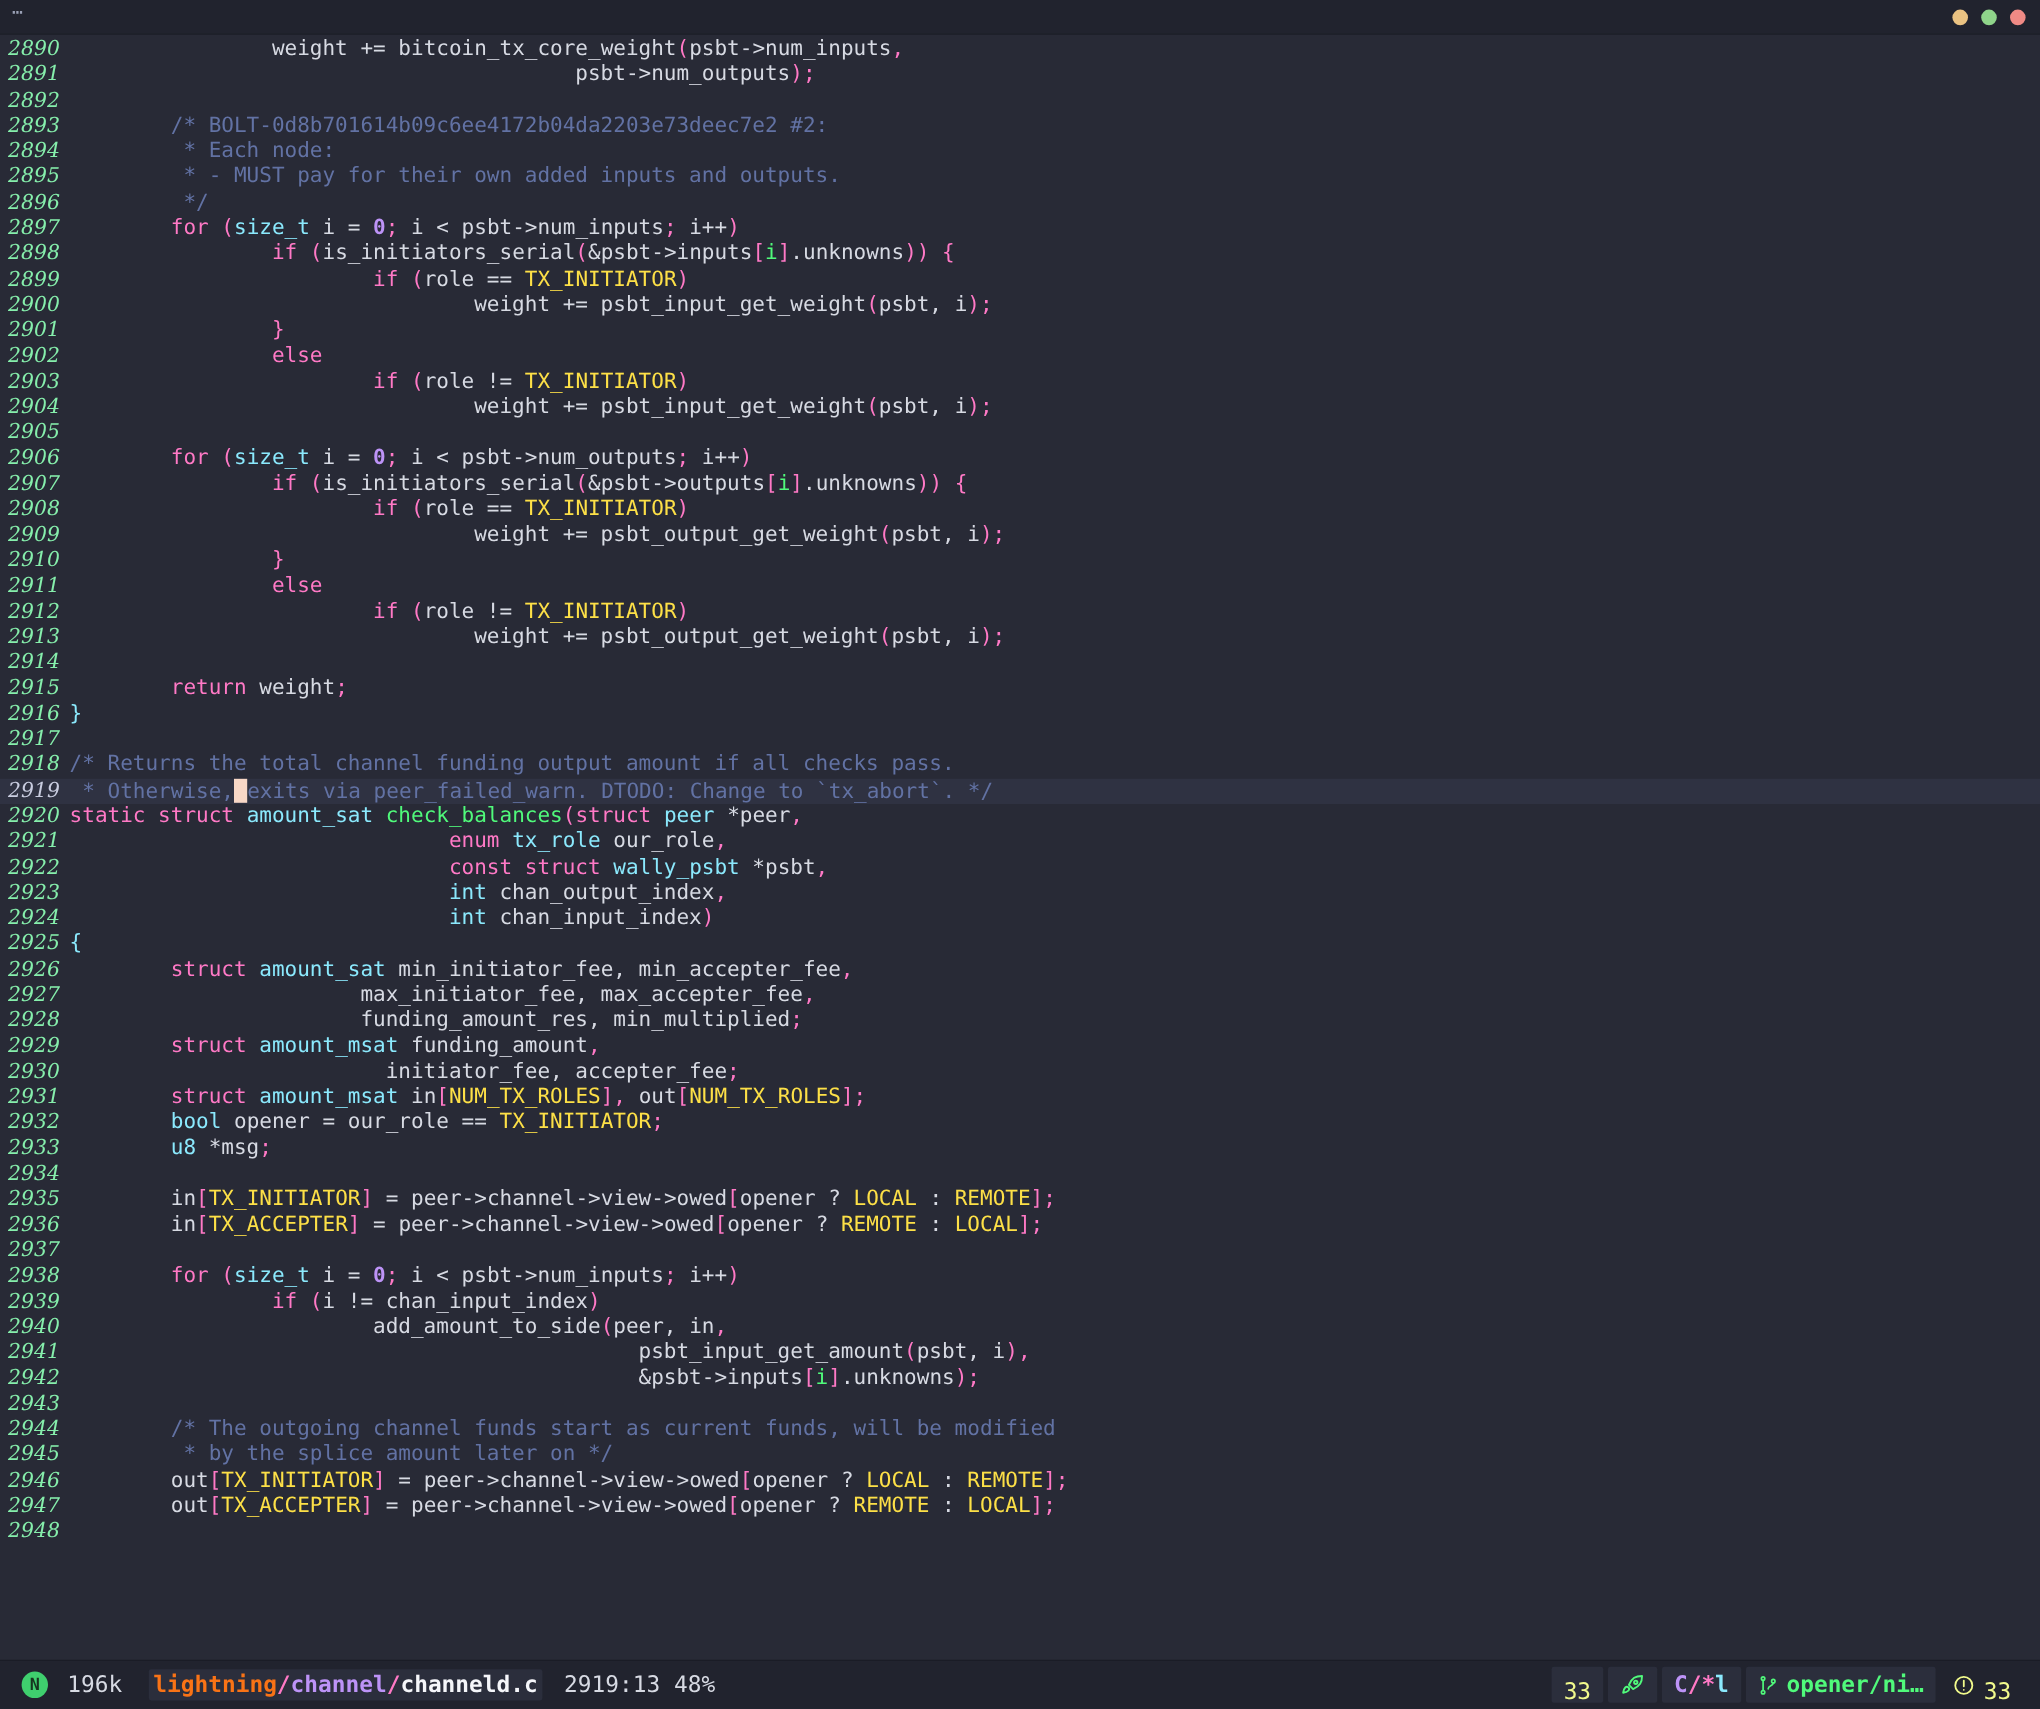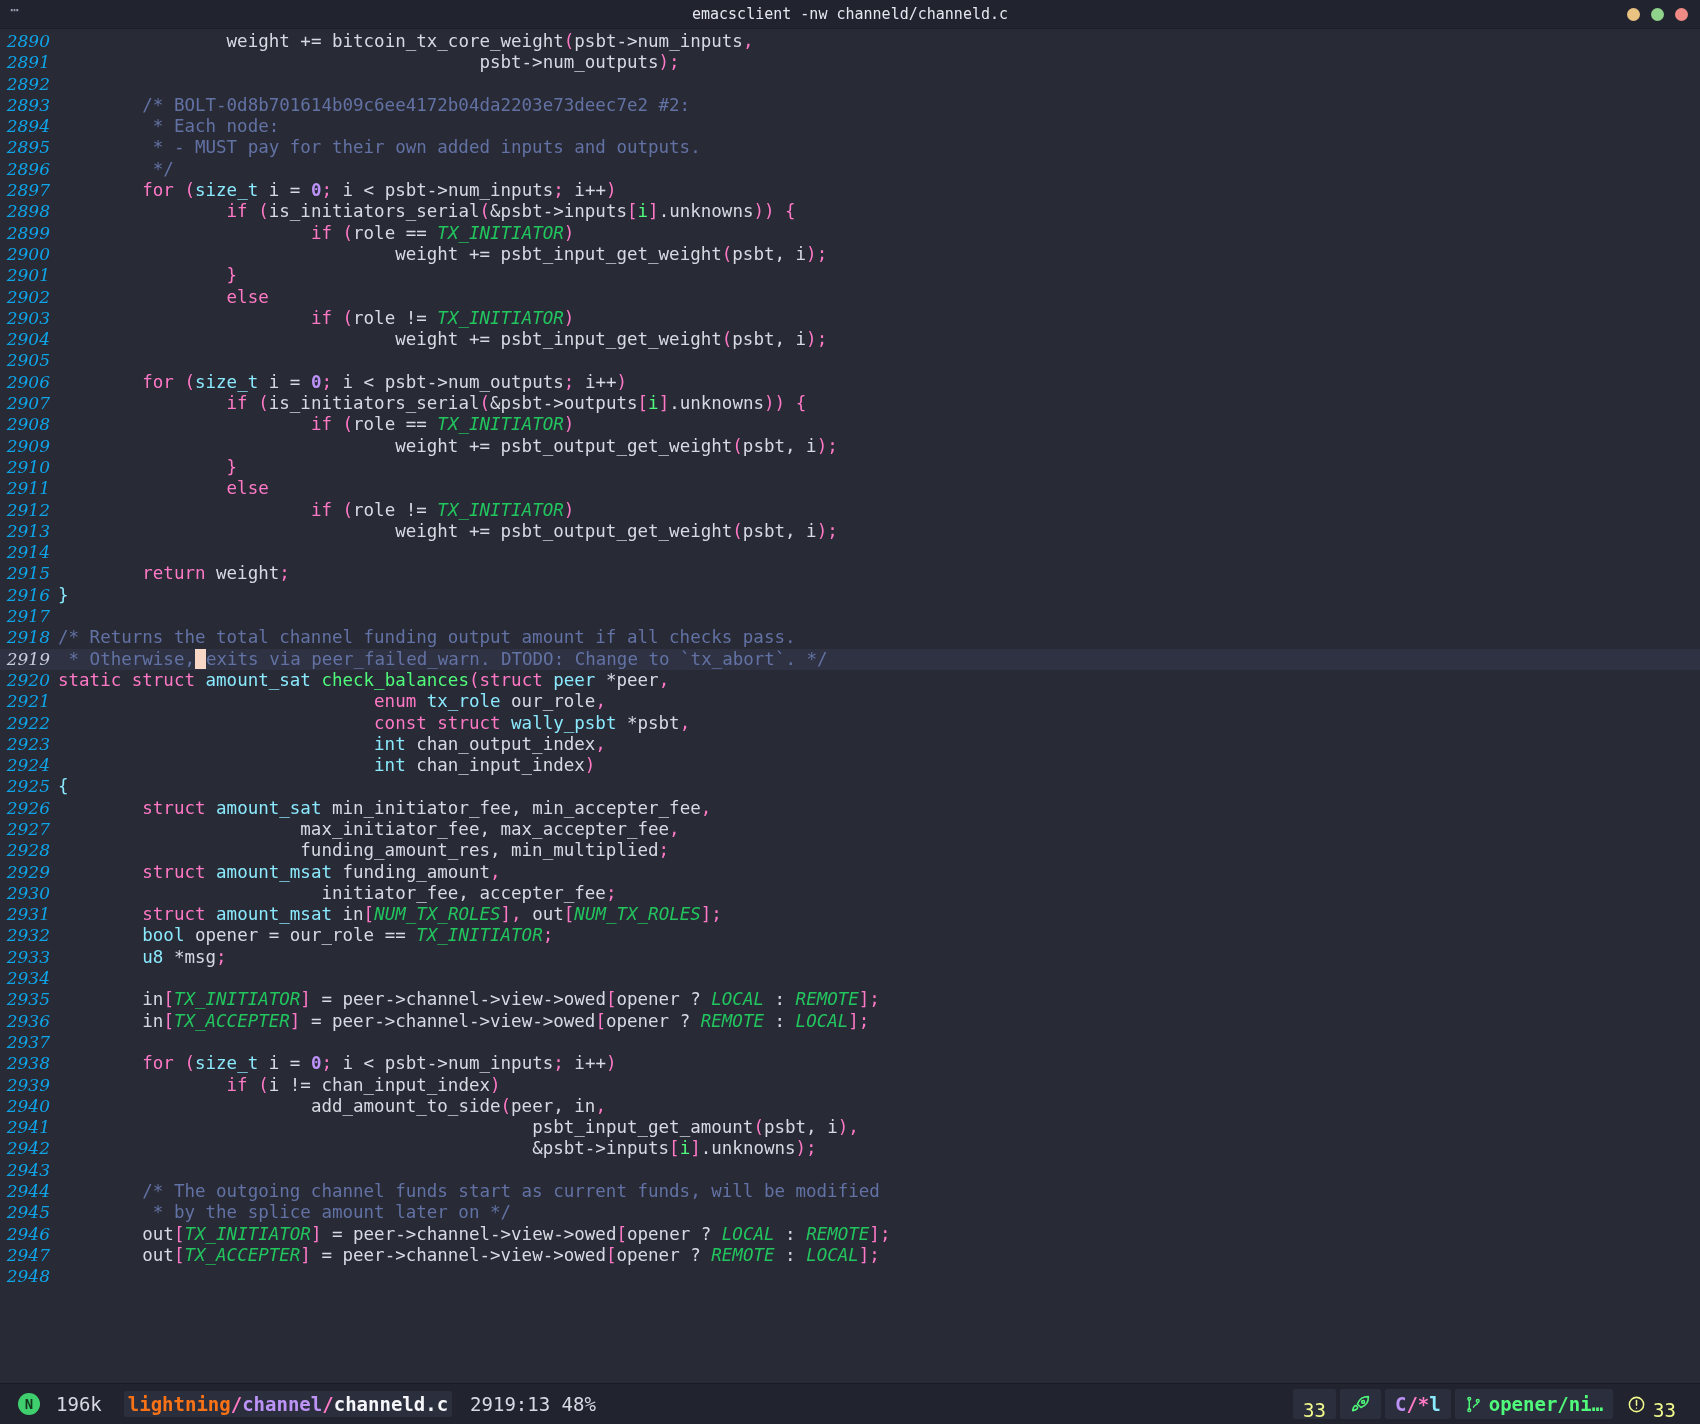--- a/index.html
+++ b/index.html
@@ -35,33 +35,33 @@
     background:#282a36;
     font-size:17.5px;
     line-height:21.3px;
     padding-top:2px;
     white-space:pre;
   }
   .row{height:21.3px;display:flex;align-items:flex-start;white-space:pre;}
   .row.cur{background:#2f3242;}
   .lnum{
     width:58px;min-width:58px;text-align:right;
-    color:#0ea5e9;font-style:italic;
+    color:#86efac;font-style:italic;
     padding-right:8px;box-sizing:border-box;
     font-family:"DejaVu Serif","Liberation Serif",serif;
     font-size:17px;
   }
   .row.cur .lnum{color:#c9cde0;}
   .ltext{position:relative;white-space:pre;font-family:"DejaVu Sans Mono","Liberation Mono",monospace;}
 
   
   .t-def   {color:#d7dae3;}
   .t-kw    {color:#ff79c6;}
   .t-type  {color:#8be9fd;}
-  .t-const {color:#22c55e;font-style:italic;}
+  .t-const {color:#fde047;}
   .t-fn    {color:#50fa7b;}
   .t-num   {color:#bd93f7;font-weight:bold;}
   .t-cmt   {color:#6272a4;}
   .t-punc  {color:#ff79c6;}
   .t-var   {color:#d7dae3;}
   .t-grn   {color:#50fa7b;}
 
   .cursor{
     display:inline-block;width:11px;height:20px;
     background:#f8d7c6;vertical-align:-4px;margin:0;
@@ -111,21 +111,20 @@
 </style>
 </head>
 <body>
 
 <div id="app">
 
   <div class="titlebar">
     <div class="tb-left">
       <span class="dots">⋯</span>
     </div>
-    <div class="tb-title">emacsclient -nw channeld/channeld.c</div>
     <div class="tb-right">
       <span class="wbtn" style="background:#eac282"></span>
       <span class="wbtn" style="background:#8fd48a"></span>
       <span class="wbtn" style="background:#f08a85"></span>
     </div>
   </div>
 
   <div class="code" id="codearea"><div class="row"><span class="lnum">2890</span><span class="ltext"><span class="t-def">                </span><span class="t-var">weight</span><span class="t-def"> </span><span class="t-def">+=</span><span class="t-def"> </span><span class="t-var">bitcoin_tx_core_weight</span><span class="t-punc">(</span><span class="t-var">psbt-&gt;num_inputs</span><span class="t-punc">,</span></span></div><div class="row"><span class="lnum">2891</span><span class="ltext"><span class="t-def">                                        </span><span class="t-var">psbt-&gt;num_outputs</span><span class="t-punc">)</span><span class="t-punc">;</span></span></div><div class="row"><span class="lnum">2892</span><span class="ltext"></span></div><div class="row"><span class="lnum">2893</span><span class="ltext"><span class="t-cmt">        /* BOLT-0d8b701614b09c6ee4172b04da2203e73deec7e2 #2:</span></span></div><div class="row"><span class="lnum">2894</span><span class="ltext"><span class="t-cmt">         * Each node:</span></span></div><div class="row"><span class="lnum">2895</span><span class="ltext"><span class="t-cmt">         * - MUST pay for their own added inputs and outputs.</span></span></div><div class="row"><span class="lnum">2896</span><span class="ltext"><span class="t-cmt">         */</span></span></div><div class="row"><span class="lnum">2897</span><span class="ltext"><span class="t-def">        </span><span class="t-kw">for</span><span class="t-def"> </span><span class="t-punc">(</span><span class="t-type">size_t</span><span class="t-var"> i = </span><span class="t-num">0</span><span class="t-punc">;</span><span class="t-var"> i &lt; psbt-&gt;num_inputs</span><span class="t-punc">;</span><span class="t-var"> i++</span><span class="t-punc">)</span></span></div><div class="row"><span class="lnum">2898</span><span class="ltext"><span class="t-def">                </span><span class="t-kw">if</span><span class="t-def"> </span><span class="t-punc">(</span><span class="t-var">is_initiators_serial</span><span class="t-punc">(</span><span class="t-var">&amp;psbt-&gt;inputs</span><span class="t-punc">[</span><span class="t-grn">i</span><span class="t-punc">]</span><span class="t-var">.unknowns</span><span class="t-punc">))</span><span class="t-def"> </span><span class="t-punc">{</span></span></div><div class="row"><span class="lnum">2899</span><span class="ltext"><span class="t-def">                        </span><span class="t-kw">if</span><span class="t-def"> </span><span class="t-punc">(</span><span class="t-var">role == </span><span class="t-const">TX_INITIATOR</span><span class="t-punc">)</span></span></div><div class="row"><span class="lnum">2900</span><span class="ltext"><span class="t-def">                                </span><span class="t-var">weight += psbt_input_get_weight</span><span class="t-punc">(</span><span class="t-var">psbt, i</span><span class="t-punc">)</span><span class="t-punc">;</span></span></div><div class="row"><span class="lnum">2901</span><span class="ltext"><span class="t-def">                </span><span class="t-punc">}</span></span></div><div class="row"><span class="lnum">2902</span><span class="ltext"><span class="t-def">                </span><span class="t-kw">else</span></span></div><div class="row"><span class="lnum">2903</span><span class="ltext"><span class="t-def">                        </span><span class="t-kw">if</span><span class="t-def"> </span><span class="t-punc">(</span><span class="t-var">role != </span><span class="t-const">TX_INITIATOR</span><span class="t-punc">)</span></span></div><div class="row"><span class="lnum">2904</span><span class="ltext"><span class="t-def">                                </span><span class="t-var">weight += psbt_input_get_weight</span><span class="t-punc">(</span><span class="t-var">psbt, i</span><span class="t-punc">)</span><span class="t-punc">;</span></span></div><div class="row"><span class="lnum">2905</span><span class="ltext"></span></div><div class="row"><span class="lnum">2906</span><span class="ltext"><span class="t-def">        </span><span class="t-kw">for</span><span class="t-def"> </span><span class="t-punc">(</span><span class="t-type">size_t</span><span class="t-var"> i = </span><span class="t-num">0</span><span class="t-punc">;</span><span class="t-var"> i &lt; psbt-&gt;num_outputs</span><span class="t-punc">;</span><span class="t-var"> i++</span><span class="t-punc">)</span></span></div><div class="row"><span class="lnum">2907</span><span class="ltext"><span class="t-def">                </span><span class="t-kw">if</span><span class="t-def"> </span><span class="t-punc">(</span><span class="t-var">is_initiators_serial</span><span class="t-punc">(</span><span class="t-var">&amp;psbt-&gt;outputs</span><span class="t-punc">[</span><span class="t-grn">i</span><span class="t-punc">]</span><span class="t-var">.unknowns</span><span class="t-punc">))</span><span class="t-def"> </span><span class="t-punc">{</span></span></div><div class="row"><span class="lnum">2908</span><span class="ltext"><span class="t-def">                        </span><span class="t-kw">if</span><span class="t-def"> </span><span class="t-punc">(</span><span class="t-var">role == </span><span class="t-const">TX_INITIATOR</span><span class="t-punc">)</span></span></div><div class="row"><span class="lnum">2909</span><span class="ltext"><span class="t-def">                                </span><span class="t-var">weight += psbt_output_get_weight</span><span class="t-punc">(</span><span class="t-var">psbt, i</span><span class="t-punc">)</span><span class="t-punc">;</span></span></div><div class="row"><span class="lnum">2910</span><span class="ltext"><span class="t-def">                </span><span class="t-punc">}</span></span></div><div class="row"><span class="lnum">2911</span><span class="ltext"><span class="t-def">                </span><span class="t-kw">else</span></span></div><div class="row"><span class="lnum">2912</span><span class="ltext"><span class="t-def">                        </span><span class="t-kw">if</span><span class="t-def"> </span><span class="t-punc">(</span><span class="t-var">role != </span><span class="t-const">TX_INITIATOR</span><span class="t-punc">)</span></span></div><div class="row"><span class="lnum">2913</span><span class="ltext"><span class="t-def">                                </span><span class="t-var">weight += psbt_output_get_weight</span><span class="t-punc">(</span><span class="t-var">psbt, i</span><span class="t-punc">)</span><span class="t-punc">;</span></span></div><div class="row"><span class="lnum">2914</span><span class="ltext"></span></div><div class="row"><span class="lnum">2915</span><span class="ltext"><span class="t-def">        </span><span class="t-kw">return</span><span class="t-var"> weight</span><span class="t-punc">;</span></span></div><div class="row"><span class="lnum">2916</span><span class="ltext"><span class="t-type">}</span></span></div><div class="row"><span class="lnum">2917</span><span class="ltext"></span></div><div class="row"><span class="lnum">2918</span><span class="ltext"><span class="t-cmt">/* Returns the total channel funding output amount if all checks pass.</span></span></div><div class="row cur"><span class="lnum">2919</span><span class="ltext"><span class="t-cmt"> * Otherwise,</span><span class="cursor"></span><span class="t-cmt">exits via peer_failed_warn. DTODO: Change to `tx_abort`. */</span></span></div><div class="row"><span class="lnum">2920</span><span class="ltext"><span class="t-kw">static</span><span class="t-def"> </span><span class="t-kw">struct</span><span class="t-def"> </span><span class="t-type">amount_sat</span><span class="t-def"> </span><span class="t-fn">check_balances</span><span class="t-punc">(</span><span class="t-kw">struct</span><span class="t-def"> </span><span class="t-type">peer</span><span class="t-var"> *peer</span><span class="t-punc">,</span></span></div><div class="row"><span class="lnum">2921</span><span class="ltext"><span class="t-def">                              </span><span class="t-kw">enum</span><span class="t-def"> </span><span class="t-type">tx_role</span><span class="t-var"> our_role</span><span class="t-punc">,</span></span></div><div class="row"><span class="lnum">2922</span><span class="ltext"><span class="t-def">                              </span><span class="t-kw">const</span><span class="t-def"> </span><span class="t-kw">struct</span><span class="t-def"> </span><span class="t-type">wally_psbt</span><span class="t-var"> *psbt</span><span class="t-punc">,</span></span></div><div class="row"><span class="lnum">2923</span><span class="ltext"><span class="t-def">                              </span><span class="t-type">int</span><span class="t-var"> chan_output_index</span><span class="t-punc">,</span></span></div><div class="row"><span class="lnum">2924</span><span class="ltext"><span class="t-def">                              </span><span class="t-type">int</span><span class="t-var"> chan_input_index</span><span class="t-punc">)</span></span></div><div class="row"><span class="lnum">2925</span><span class="ltext"><span class="t-type">{</span></span></div><div class="row"><span class="lnum">2926</span><span class="ltext"><span class="t-def">        </span><span class="t-kw">struct</span><span class="t-def"> </span><span class="t-type">amount_sat</span><span class="t-var"> min_initiator_fee, min_accepter_fee</span><span class="t-punc">,</span></span></div><div class="row"><span class="lnum">2927</span><span class="ltext"><span class="t-def">                       </span><span class="t-var">max_initiator_fee, max_accepter_fee</span><span class="t-punc">,</span></span></div><div class="row"><span class="lnum">2928</span><span class="ltext"><span class="t-def">                       </span><span class="t-var">funding_amount_res, min_multiplied</span><span class="t-punc">;</span></span></div><div class="row"><span class="lnum">2929</span><span class="ltext"><span class="t-def">        </span><span class="t-kw">struct</span><span class="t-def"> </span><span class="t-type">amount_msat</span><span class="t-var"> funding_amount</span><span class="t-punc">,</span></span></div><div class="row"><span class="lnum">2930</span><span class="ltext"><span class="t-def">                         </span><span class="t-var">initiator_fee, accepter_fee</span><span class="t-punc">;</span></span></div><div class="row"><span class="lnum">2931</span><span class="ltext"><span class="t-def">        </span><span class="t-kw">struct</span><span class="t-def"> </span><span class="t-type">amount_msat</span><span class="t-var"> in</span><span class="t-punc">[</span><span class="t-const">NUM_TX_ROLES</span><span class="t-punc">]</span><span class="t-punc">,</span><span class="t-var"> out</span><span class="t-punc">[</span><span class="t-const">NUM_TX_ROLES</span><span class="t-punc">]</span><span class="t-punc">;</span></span></div><div class="row"><span class="lnum">2932</span><span class="ltext"><span class="t-def">        </span><span class="t-type">bool</span><span class="t-var"> opener = our_role == </span><span class="t-const">TX_INITIATOR</span><span class="t-punc">;</span></span></div><div class="row"><span class="lnum">2933</span><span class="ltext"><span class="t-def">        </span><span class="t-type">u8</span><span class="t-var"> *msg</span><span class="t-punc">;</span></span></div><div class="row"><span class="lnum">2934</span><span class="ltext"></span></div><div class="row"><span class="lnum">2935</span><span class="ltext"><span class="t-def">        </span><span class="t-var">in</span><span class="t-punc">[</span><span class="t-const">TX_INITIATOR</span><span class="t-punc">]</span><span class="t-var"> = peer-&gt;channel-&gt;view-&gt;owed</span><span class="t-punc">[</span><span class="t-var">opener ? </span><span class="t-const">LOCAL</span><span class="t-var"> : </span><span class="t-const">REMOTE</span><span class="t-punc">]</span><span class="t-punc">;</span></span></div><div class="row"><span class="lnum">2936</span><span class="ltext"><span class="t-def">        </span><span class="t-var">in</span><span class="t-punc">[</span><span class="t-const">TX_ACCEPTER</span><span class="t-punc">]</span><span class="t-var"> = peer-&gt;channel-&gt;view-&gt;owed</span><span class="t-punc">[</span><span class="t-var">opener ? </span><span class="t-const">REMOTE</span><span class="t-var"> : </span><span class="t-const">LOCAL</span><span class="t-punc">]</span><span class="t-punc">;</span></span></div><div class="row"><span class="lnum">2937</span><span class="ltext"></span></div><div class="row"><span class="lnum">2938</span><span class="ltext"><span class="t-def">        </span><span class="t-kw">for</span><span class="t-def"> </span><span class="t-punc">(</span><span class="t-type">size_t</span><span class="t-var"> i = </span><span class="t-num">0</span><span class="t-punc">;</span><span class="t-var"> i &lt; psbt-&gt;num_inputs</span><span class="t-punc">;</span><span class="t-var"> i++</span><span class="t-punc">)</span></span></div><div class="row"><span class="lnum">2939</span><span class="ltext"><span class="t-def">                </span><span class="t-kw">if</span><span class="t-def"> </span><span class="t-punc">(</span><span class="t-var">i != chan_input_index</span><span class="t-punc">)</span></span></div><div class="row"><span class="lnum">2940</span><span class="ltext"><span class="t-def">                        </span><span class="t-var">add_amount_to_side</span><span class="t-punc">(</span><span class="t-var">peer, in</span><span class="t-punc">,</span></span></div><div class="row"><span class="lnum">2941</span><span class="ltext"><span class="t-def">                                             </span><span class="t-var">psbt_input_get_amount</span><span class="t-punc">(</span><span class="t-var">psbt, i</span><span class="t-punc">)</span><span class="t-punc">,</span></span></div><div class="row"><span class="lnum">2942</span><span class="ltext"><span class="t-def">                                             </span><span class="t-var">&amp;psbt-&gt;inputs</span><span class="t-punc">[</span><span class="t-grn">i</span><span class="t-punc">]</span><span class="t-var">.unknowns</span><span class="t-punc">)</span><span class="t-punc">;</span></span></div><div class="row"><span class="lnum">2943</span><span class="ltext"></span></div><div class="row"><span class="lnum">2944</span><span class="ltext"><span class="t-cmt">        /* The outgoing channel funds start as current funds, will be modified</span></span></div><div class="row"><span class="lnum">2945</span><span class="ltext"><span class="t-cmt">         * by the splice amount later on */</span></span></div><div class="row"><span class="lnum">2946</span><span class="ltext"><span class="t-def">        </span><span class="t-var">out</span><span class="t-punc">[</span><span class="t-const">TX_INITIATOR</span><span class="t-punc">]</span><span class="t-var"> = peer-&gt;channel-&gt;view-&gt;owed</span><span class="t-punc">[</span><span class="t-var">opener ? </span><span class="t-const">LOCAL</span><span class="t-var"> : </span><span class="t-const">REMOTE</span><span class="t-punc">]</span><span class="t-punc">;</span></span></div><div class="row"><span class="lnum">2947</span><span class="ltext"><span class="t-def">        </span><span class="t-var">out</span><span class="t-punc">[</span><span class="t-const">TX_ACCEPTER</span><span class="t-punc">]</span><span class="t-var"> = peer-&gt;channel-&gt;view-&gt;owed</span><span class="t-punc">[</span><span class="t-var">opener ? </span><span class="t-const">REMOTE</span><span class="t-var"> : </span><span class="t-const">LOCAL</span><span class="t-punc">]</span><span class="t-punc">;</span></span></div><div class="row"><span class="lnum">2948</span><span class="ltext"></span></div></div>
 
   <div class="status">

